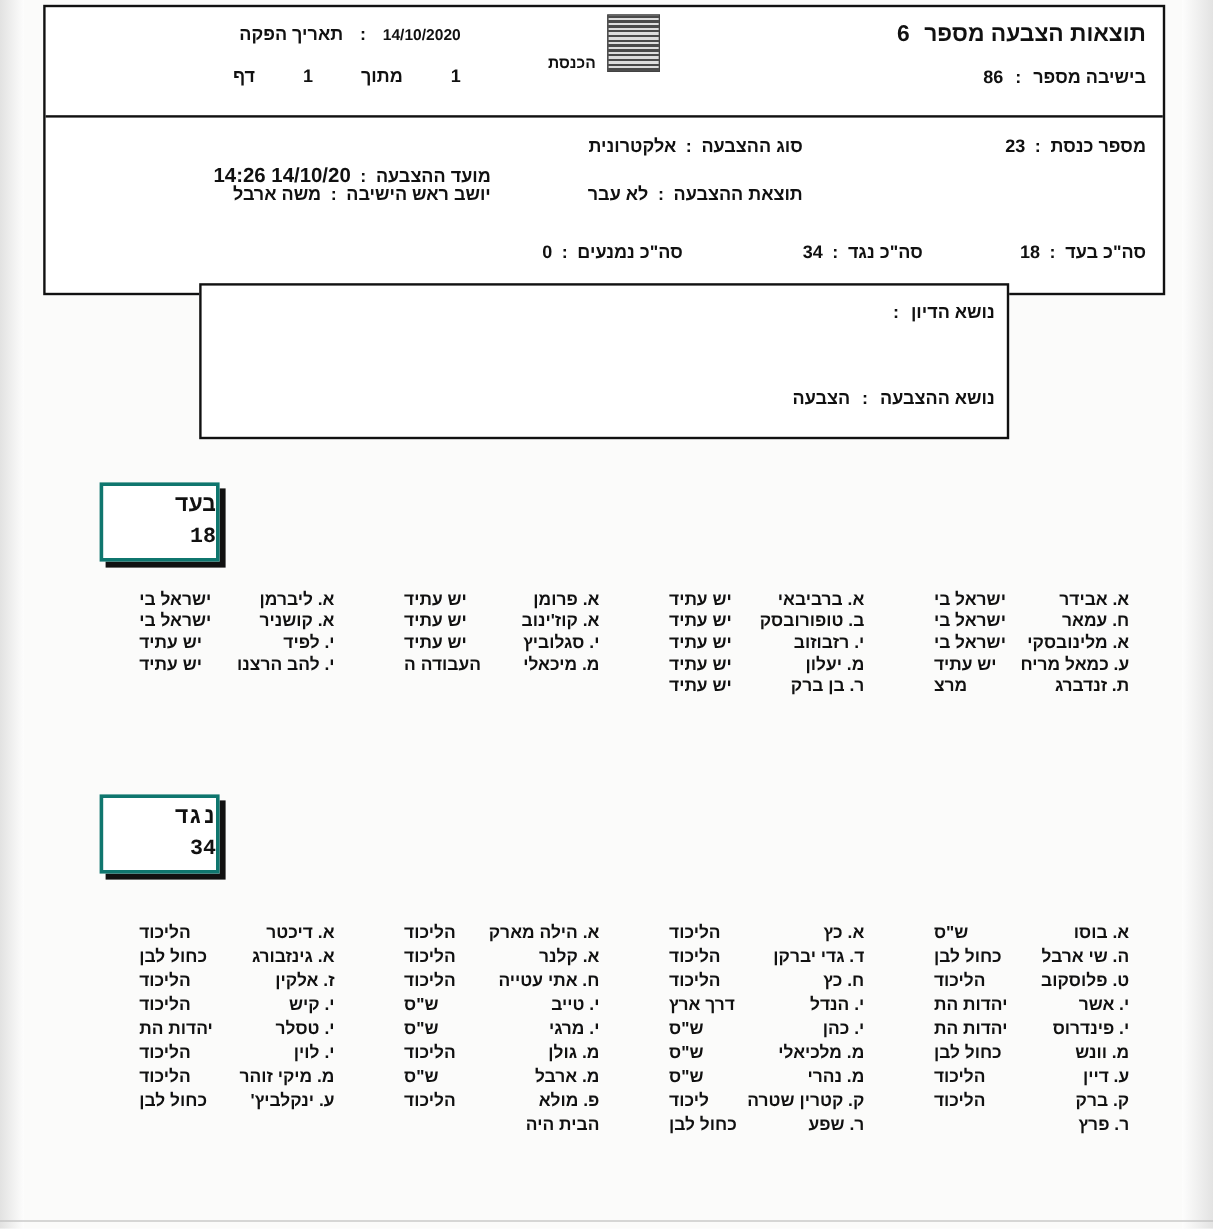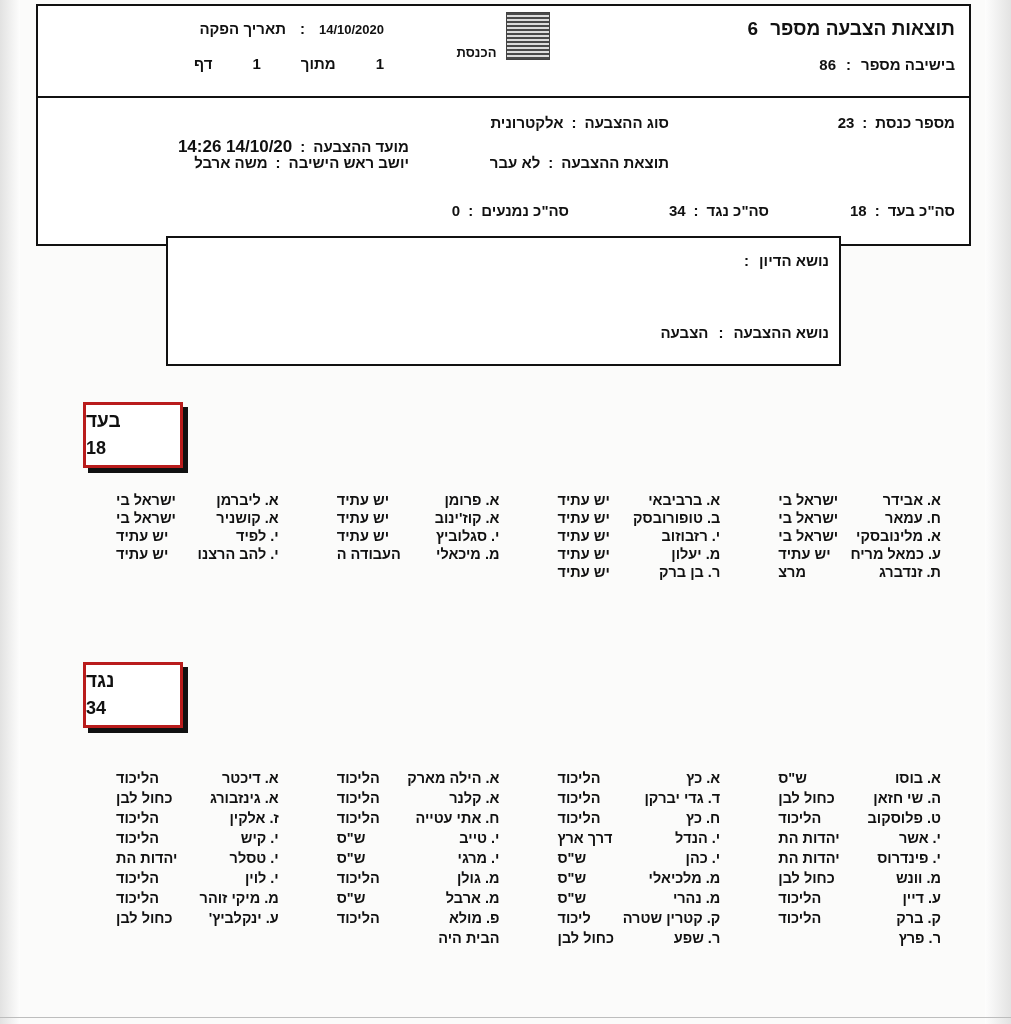--- a/index.html
+++ b/index.html
@@ -161,25 +161,26 @@
     font-weight: bold;
     line-height: 1.5;
     text-align: right;
     max-width: 560px;
   }
   
   .tally {
     position: absolute;
     width: 100px;
     height: 66px;
-    border: 3px solid #b91c1c;
+    border: 3px solid #0f766e;
     background: #fff;
     box-shadow: 5px 5px 0 #111;
     box-sizing: border-box;
-    text-align: left;
+    text-align: right;
+    font-family: Liberation Mono, monospace;
   }
   .tally .t-name {
     font-size: 19px;
     font-weight: bold;
     margin-top: 5px;
   }
   .tally .t-num {
     font-size: 18px;
     font-weight: bold;
     margin-top: 6px;
@@ -428,21 +429,21 @@
       </div>
       <div class="cellpair">
         <span class="nm">א. הילה מארק</span>
         <span class="pt">הליכוד</span>
       </div>
       <div class="cellpair">
         <span class="nm">א. דיכטר</span>
         <span class="pt">הליכוד</span>
       </div>
       <div class="cellpair">
-        <span class="nm">ה. שי חזאן</span>
+        <span class="nm">ה. שי ארבל</span>
         <span class="pt">כחול לבן</span>
       </div>
       <div class="cellpair">
         <span class="nm">ד. גדי יברקן</span>
         <span class="pt">הליכוד</span>
       </div>
       <div class="cellpair">
         <span class="nm">א. קלנר</span>
         <span class="pt">הליכוד</span>
       </div>

